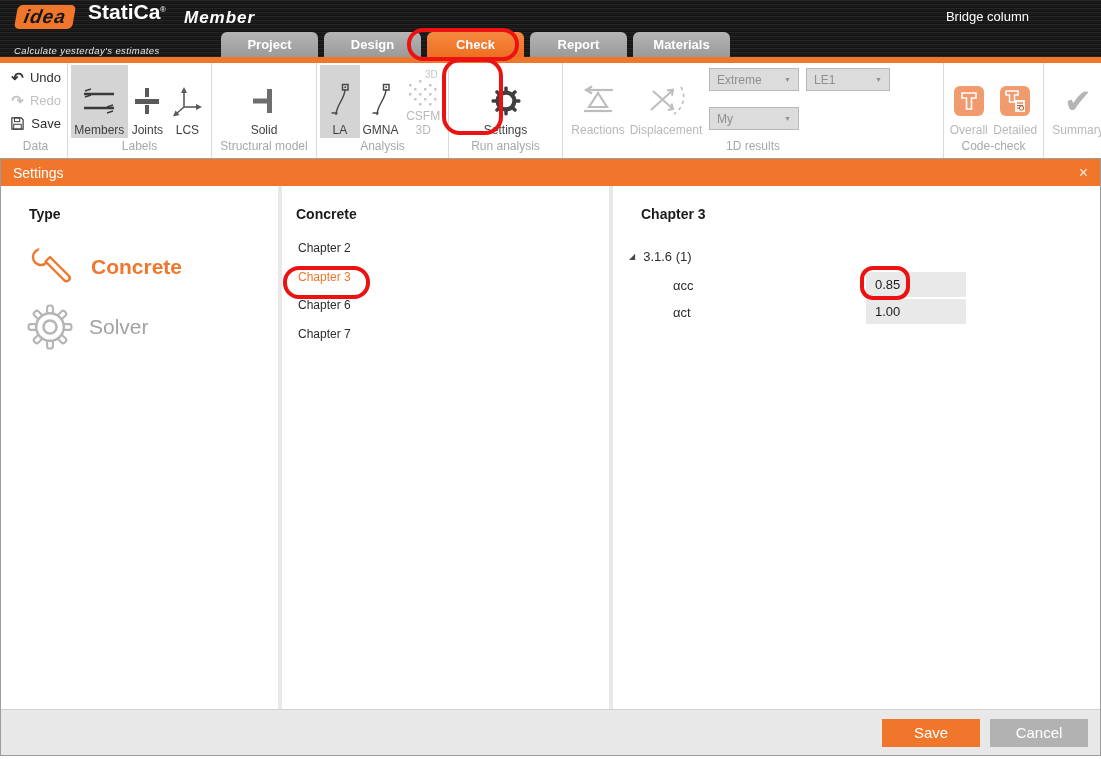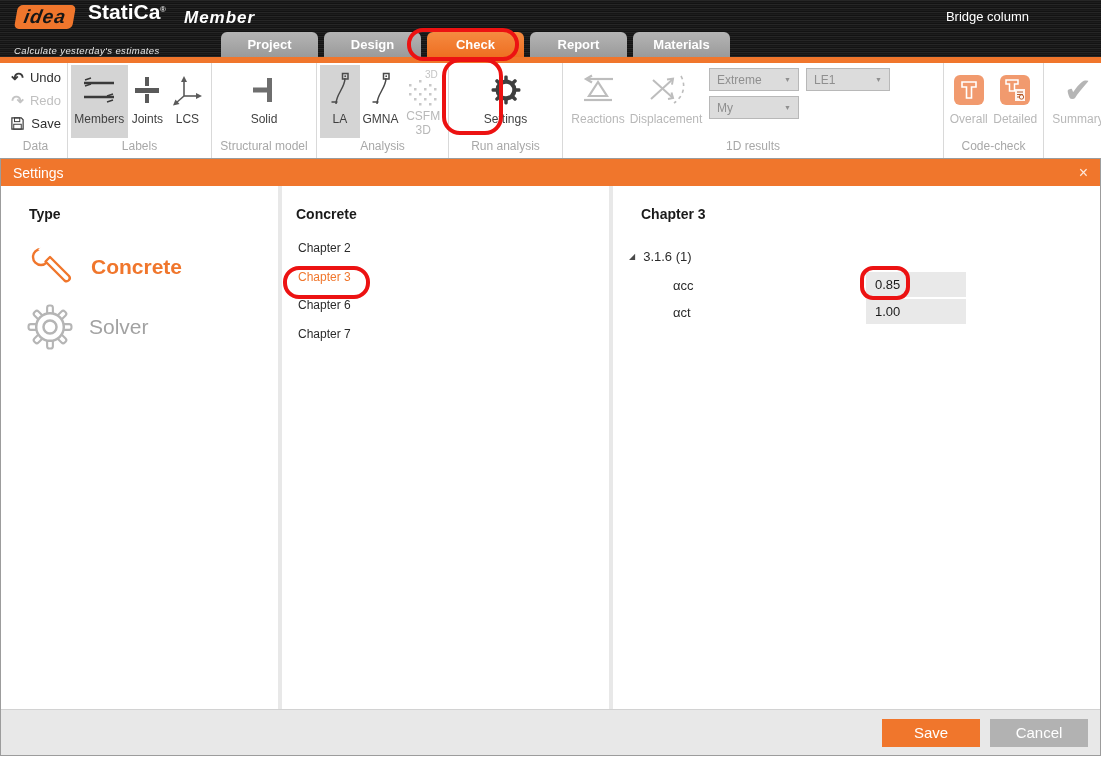--- a/index.html
+++ b/index.html
@@ -28,30 +28,30 @@
     background-image:linear-gradient(180deg, #b5b5b5, #9a9a9a); }
   .tab.active { background-image:linear-gradient(180deg, #f58a40, #ee6f22); }
 
   
   .ribbon { position:absolute; top:63px; left:0; width:1101px; height:95px; background:#fff; display:flex; padding-left:4px; }
   .rgroup { border-right:1px solid #d9d9d9; display:flex; flex-direction:column; flex:none; }
   .rgroup:last-child { border-right:none; flex:1; }
   .rgroup-items { height:75px; display:flex; align-items:stretch; padding:2px 3px 0; justify-content:center; }
   .rgroup-label { text-align:center; color:#a8a8a8; font-size:12px; height:18px; line-height:16px; white-space:nowrap; padding:0 6px; }
   .rbtn { display:flex; flex-direction:column; align-items:center; padding-top:2px; font-size:12px; color:#3f3f3f;
-    text-align:center; line-height:1.15; cursor:pointer; }
+    text-align:center; line-height:1.15; cursor:pointer;justify-content:flex-end; }
   .rbtn .ricon { height:46px; display:flex; align-items:center; justify-content:center; }
   .rbtn.selected { background:#d4d4d4; }
   .rbtn.disabled { color:#b8b8b8; cursor:default; }
   .data-col { display:flex; flex-direction:column; justify-content:flex-start; gap:2px; padding:4px 6px 0 6px; }
   .small-btn { display:flex; align-items:center; gap:5px; font-size:13px; color:#2f2f2f; height:21px; cursor:pointer; white-space:nowrap; }
   .small-btn.disabled { color:#c0c0c0; cursor:default; }
   .small-btn .glyph { width:17px; text-align:center; font-size:15px; line-height:15px; }
 
-  .dropdown-area { display:flex; flex-direction:column; gap:5px; margin-left:4px; padding-top:3px; }
+  .dropdown-area { display:flex; flex-direction:column; gap:16px; margin-left:4px; padding-top:3px; }
   .drop-row { display:flex; gap:7px; }
   .rdrop { height:23px; background:#dcdcdc; border:1px solid #b8b8b8; color:#8f8f8f; font-size:12px;
     display:flex; align-items:center; padding:0 7px; cursor:default; }
   .rdrop .arrow { margin-left:auto; font-size:7px; color:#8f8f8f; }
   .rdrop.w1 { width:90px; } .rdrop.w2 { width:84px; }
 
   .codecheck-tile { width:30px; height:30px; background:#f19a6e; border-radius:6px; display:flex; align-items:center; justify-content:center; }
   .summary-check { font-size:34px; color:#b5b5b5; line-height:34px; }
 
   

